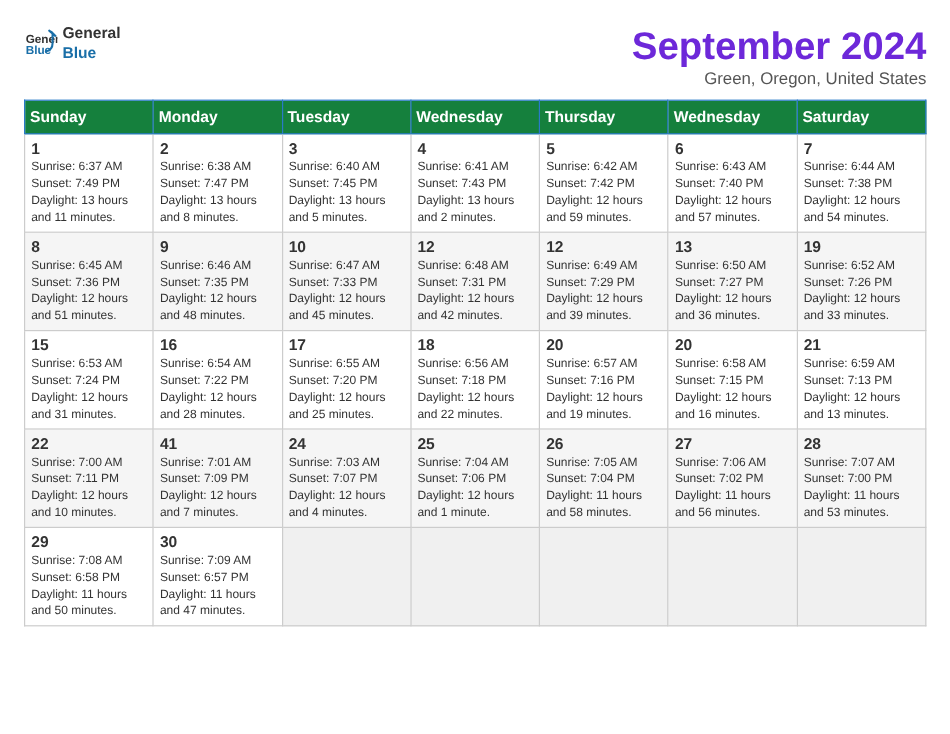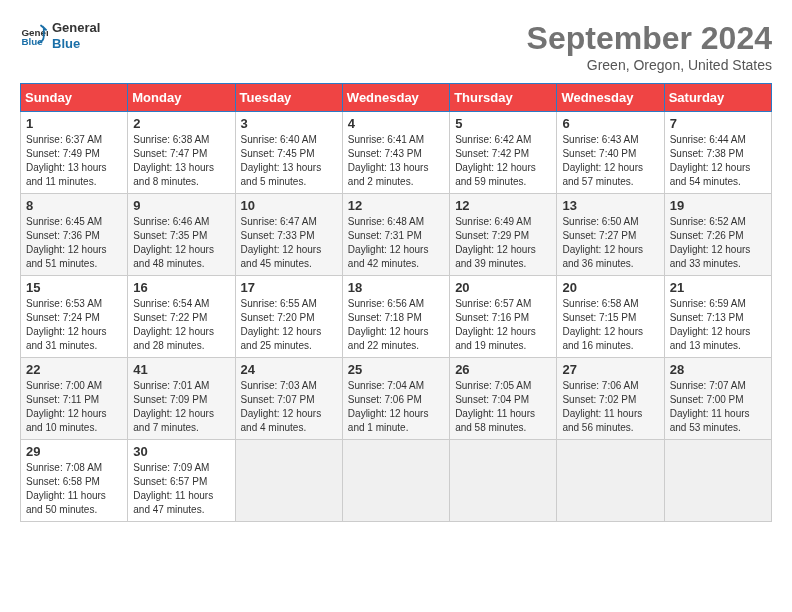--- a/index.html
+++ b/index.html
@@ -31,34 +31,34 @@
     .logo-icon {
       width: 28px;
       height: 28px;
     }
     .title-block {
       text-align: right;
     }
     .month-title {
       font-size: 32px;
       font-weight: bold;
-      color: #737373;
+      color: #6d28d9;
     }
     .subtitle {
       font-size: 14px;
       color: #555;
       text-align: right;
     }
     .calendar {
       width: 100%;
       border-collapse: collapse;
       font-size: 11px;
     }
     .calendar th {
-      background-color: #ef4444;
+      background-color: #15803d;
       color: #fff;
       padding: 6px 4px;
       text-align: left;
       font-size: 13px;
       font-weight: bold;
       border: 1px solid #2a7ac7;
     }
     .calendar td {
       border: 1px solid #ccc;
       vertical-align: top;

